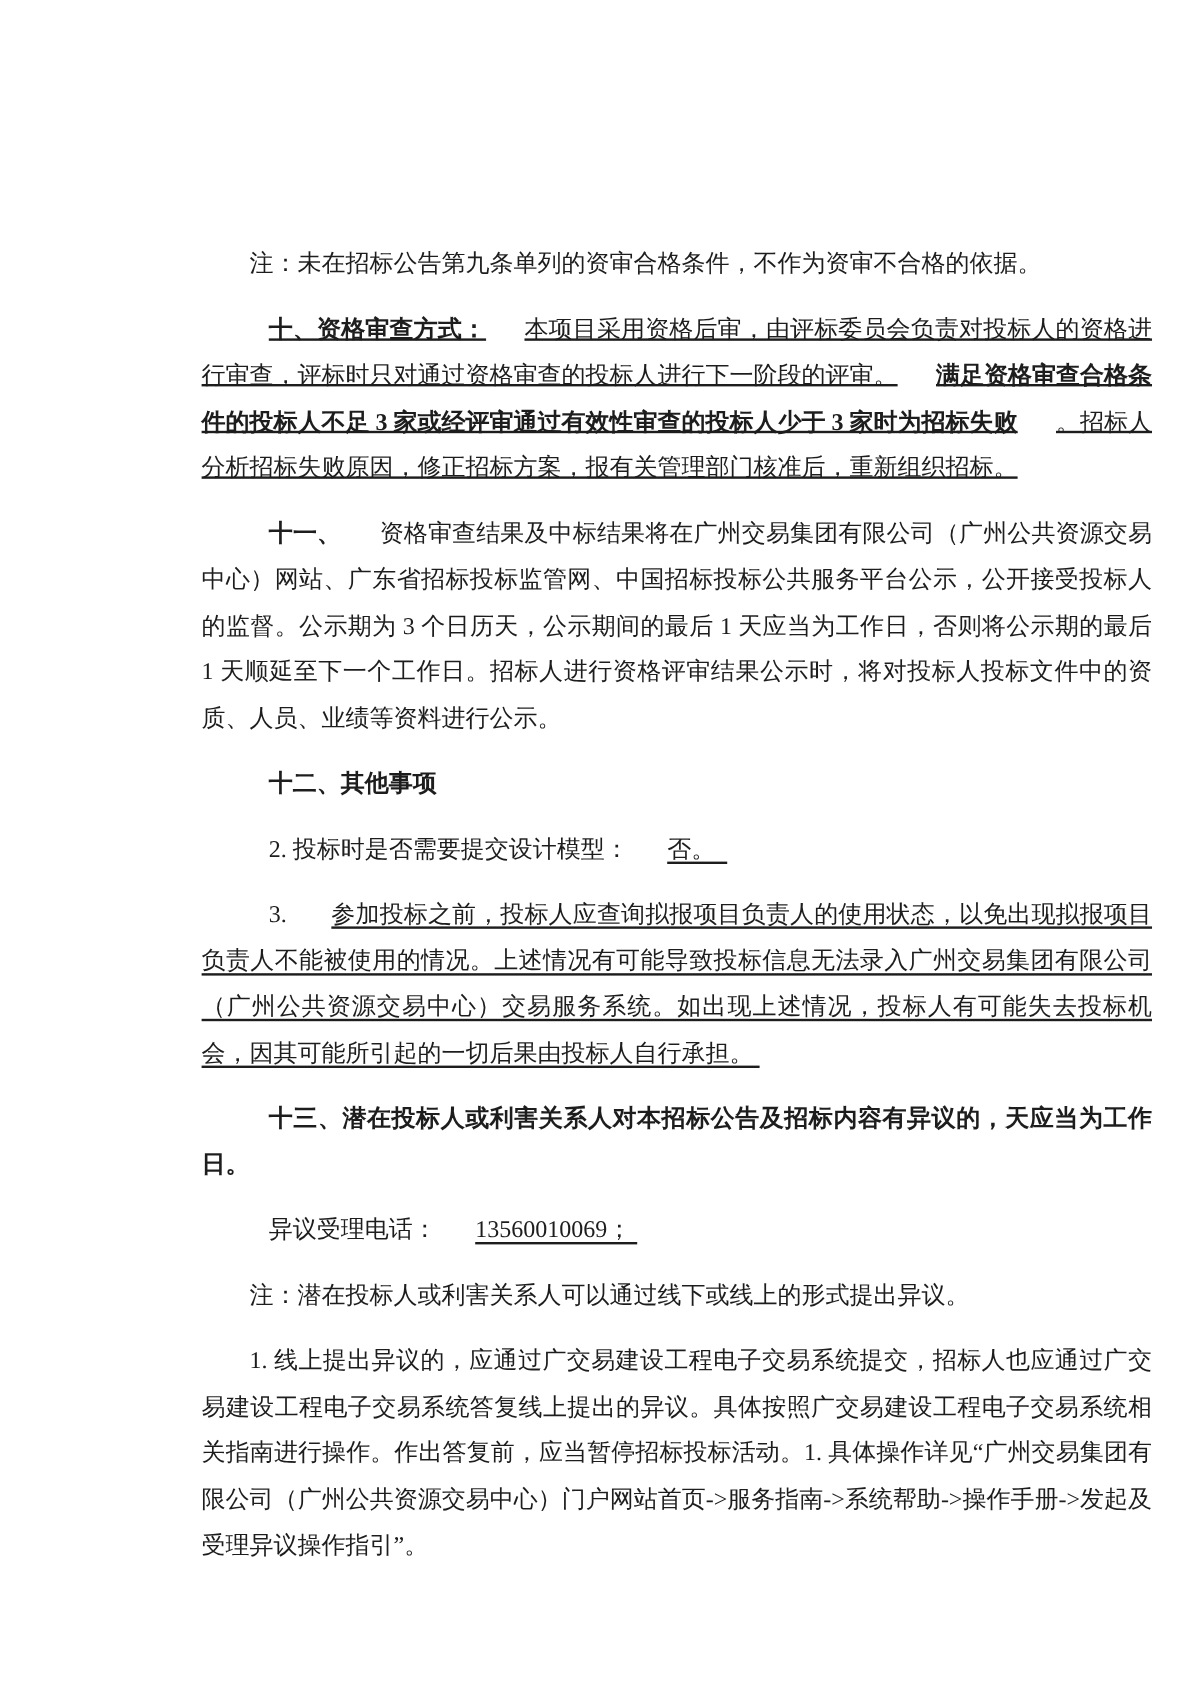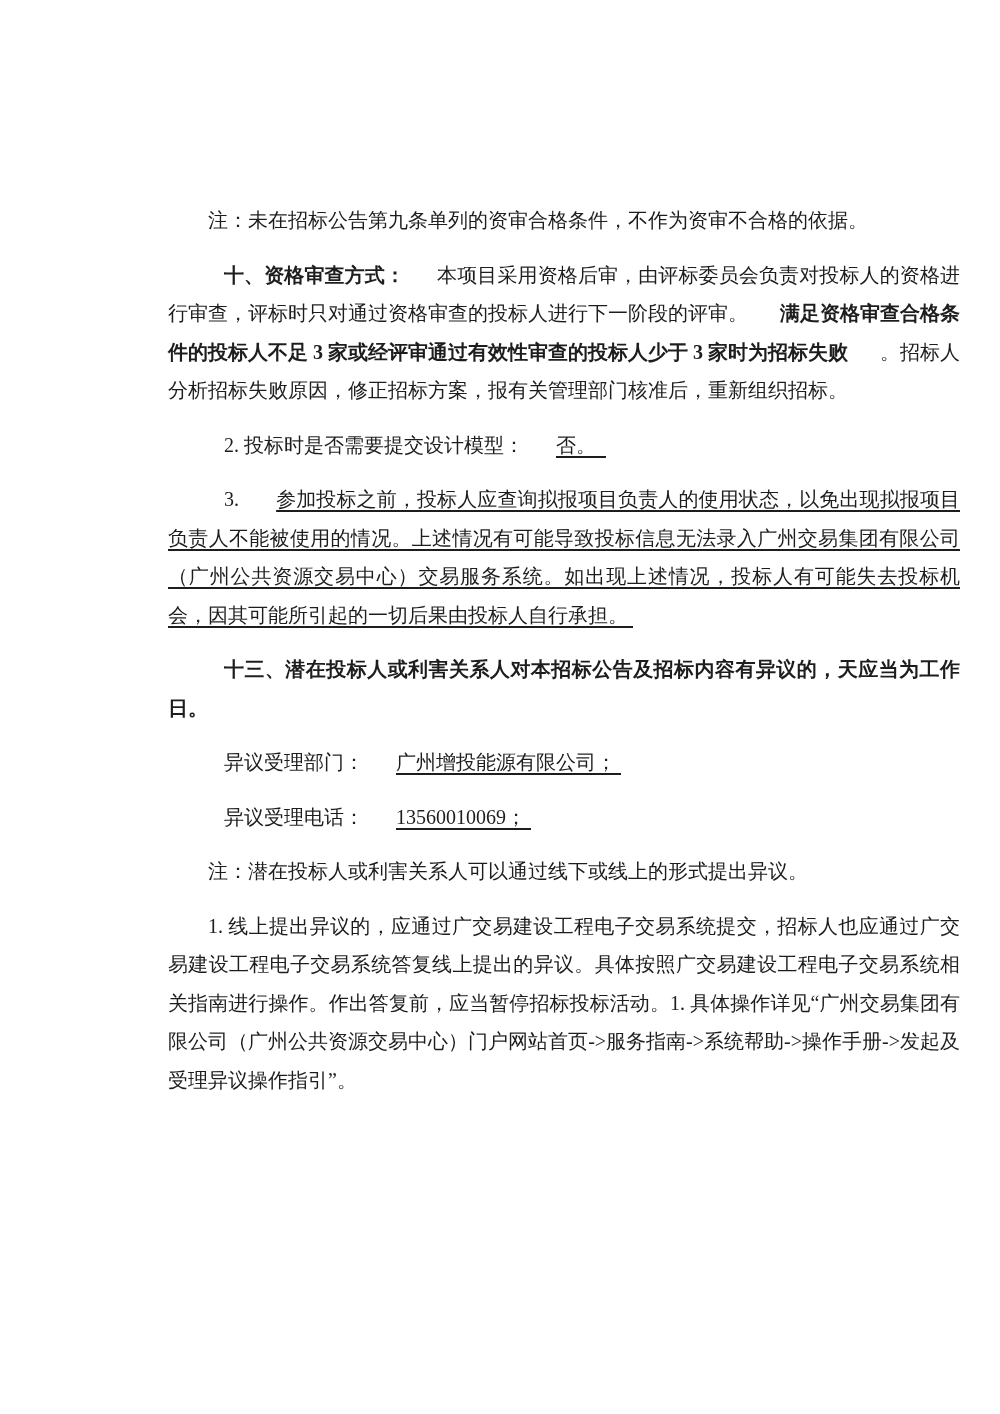--- a/index.html
+++ b/index.html
@@ -25,59 +25,62 @@
   }
   .para {
     font-size: 20px;
     line-height: 38.5px;
     text-align: justify;
     text-justify: inter-ideograph;
     text-indent: 40px;
     word-break: break-all;
   }
   .para.indent4 { text-indent: 84px; }
-  .space-before { margin-top: 13px; }
+  .space-before { margin-top: 13px; text-decoration: underline; }
   .b { font-weight: bold; }
   .ul {
     text-decoration: underline;
     text-decoration-thickness: 1.5px;
     text-underline-offset: 4px;
   }
 </style>
 </head>
 <body>
 
 <div class="page">
   <div class="content">
 
     <p class="para">注：未在招标公告第九条单列的资审合格条件，不作为资审不合格的依据。</p>
 
     <p class="para space-before">
       <span class="b">十、资格审查方式：</span><span>本项目采用资格后审，由评标委员会负责对投标人的资格进行审查，评标时只对通过资格审查的投标人进行下一阶段的评审。</span><span class="b">满足资格审查合格条件的投标人不足 3 家或经评审通过有效性审查的投标人少于 3 家时为招标失败</span><span>。招标人分析招标失败原因，修正招标方案，报有关管理部门核准后，重新组织招标。</span>
     </p>
 
+    <p class="para">
+      <span class="b">十一、</span><span>资格审查结果及中标结果将在广州交易集团有限公司（广州公共资源交易中心）网站、广东省招标投标监管网、中国招标投标公共服务平台公示，公开接受投标人的监督。公示期为 3 个日历天，公示期间的最后 1 天应当为工作日，否则将公示期的最后 1 天顺延至下一个工作日。招标人进行资格评审结果公示时，将对投标人投标文件中的资质、人员、业绩等资料进行公示。</span>
+    </p>
 
+    <p class="para">
+      <span class="b">十二、其他事项</span>
+    </p>
 
 
 
     <p class="para">
       <span>2. 投标时是否需要提交设计模型：</span><span class="ul">否。&nbsp;&nbsp;</span>
     </p>
 
     <p class="para">
       <span>3. </span><span class="ul">参加投标之前，投标人应查询拟报项目负责人的使用状态，以免出现拟报项目负责人不能被使用的情况。上述情况有可能导致投标信息无法录入广州交易集团有限公司（广州公共资源交易中心）交易服务系统。如出现上述情况，投标人有可能失去投标机会，因其可能所引起的一切后果由投标人自行承担。&nbsp;</span>
     </p>
 
     <p class="para">
       <span class="b">十三、潜在投标人或利害关系人对本招标公告及招标内容有异议的，天应当为工作日。</span>
     </p>
 
-    <p class="para">
-      <span>异议受理部门：</span><span class="ul">广州增投能源有限公司；&nbsp;</span>
-    </p>
 
     <p class="para">
       <span>异议受理电话：</span><span class="ul">13560010069；&nbsp;</span>
     </p>
 
 
     <p class="para">注：潜在投标人或利害关系人可以通过线下或线上的形式提出异议。</p>
 
     <p class="para">1. 线上提出异议的，应通过广交易建设工程电子交易系统提交，招标人也应通过广交易建设工程电子交易系统答复线上提出的异议。具体按照广交易建设工程电子交易系统相关指南进行操作。作出答复前，应当暂停招标投标活动。1. 具体操作详见“广州交易集团有限公司（广州公共资源交易中心）门户网站首页-&gt;服务指南-&gt;系统帮助-&gt;操作手册-&gt;发起及受理异议操作指引”。</p>
 

